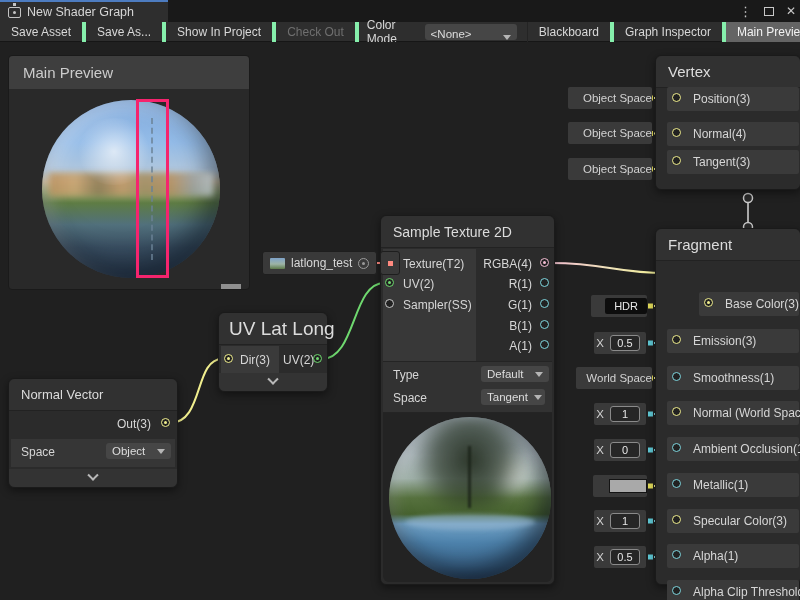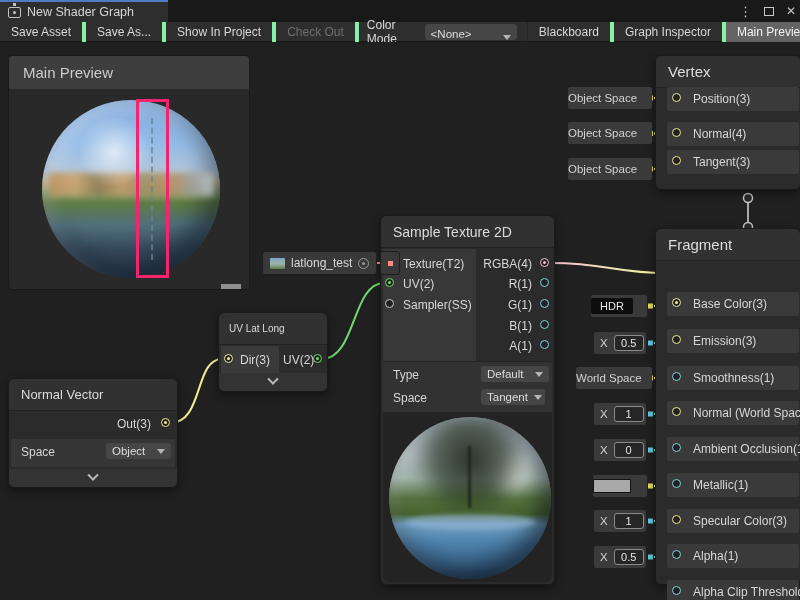--- a/index.html
+++ b/index.html
@@ -46,21 +46,21 @@
     display:flex; align-items:center; padding-left:26px; font-size:12px; color:#d6d6d6; white-space:nowrap; }
 
   .port { position:absolute; width:9px; height:9px; border-radius:50%; border:1.5px solid currentColor;
     background:#212121; z-index:3; }
   .port.filled::after { content:""; position:absolute; left:50%; top:50%; width:3px; height:3px;
     margin:-1.5px 0 0 -1.5px; border-radius:50%; background:currentColor; }
   .p-yellow { color:#f0ee8e; } .p-teal { color:#7fd6de; } .p-green { color:#6fd96f; }
   .p-pink { color:#f2bcd2; } .p-salmon { color:#ff8a80; } .p-gray { color:#c8c8c8; }
 
   .pill { position:absolute; height:22px; background:#3a3a3a; border-radius:2px; color:#d2d2d2;
-    font-size:11.5px; display:flex; align-items:center; justify-content:flex-start; z-index:2; white-space:nowrap; }
+    font-size:11.5px; display:flex; align-items:center; justify-content:flex-end; z-index:2; white-space:nowrap; }
   .hdrfield { background:#0d0d0d; color:#e8e8e8; font-size:11px; padding:2px 9px; border-radius:2px; }
   .xwrap { gap:6px; padding:0 6px; }
   .xfield { background:#262626; border:1px solid #8a8a8a; border-radius:3px; min-width:30px; text-align:center;
     padding:1px 4px; color:#e6e6e6; font-size:11px; }
   .swatch { width:38px; height:14px; background:#a9a9a9; border:1px solid #141414; }
 
   .chevbar { position:absolute; left:0; right:0; bottom:0; height:18px; background:#333;
     border-radius:0 0 6px 6px; display:flex; align-items:center; justify-content:center; }
   .chev { width:8px; height:8px; border-right:2px solid #b9b9b9; border-bottom:2px solid #b9b9b9;
     transform:rotate(45deg) translate(-2px,-2px); }
@@ -231,21 +231,21 @@
         <span>Object Space</span>
       </div>
     <div class="pill" style="left:568px; top:116px; width:84px;">
         <span>Object Space</span>
       </div>
 
     <div class="node" style="left:655px; top:186px; width:146px; height:357px;">
       <div class="node-title">
         <span>Fragment</span>
       </div>
-      <div class="ctxrow" style="top:63px;">
+      <div class="ctxrow" style="top:63px;margin-left:32px;">
         <span class="port p-yellow filled" style="left:5px; top:6px;"></span>
         <span>Base Color(3)</span>
       </div>
       <div class="ctxrow" style="top:100px;">
         <span class="port p-yellow" style="left:5px; top:6px;"></span>
         <span>Emission(3)</span>
       </div>
       <div class="ctxrow" style="top:137px;">
         <span class="port p-teal" style="left:5px; top:6px;"></span>
         <span>Smoothness(1)</span>
@@ -354,21 +354,21 @@
         <span class="thumb"></span>
         <span class="prop-name">latlong_test</span>
         <span class="expando"></span>
       </div>
       <div class="prop-port">
         <span class="prop-dot"></span>
       </div>
     </div>
 
     <div class="node" style="left:218px; top:270px; width:110px; height:80px;">
-      <div class="node-title" style="font-size:10px; padding:8px 10px;">
+      <div class="node-title" style="font-size:19px; padding:8px 10px;">
         <span>UV Lat Long</span>
       </div>
       <div style="position:absolute; left:2px; top:33px; width:58px; height:29px; background:#3a3a3a;"></div>
       <span class="port p-yellow filled" style="left:5px; top:41px;"></span>
       <span class="plabel" style="left:21px; top:40px;">Dir(3)</span>
       <span class="plabel" style="left:64px; top:40px;">UV(2)</span>
       <span class="port p-green filled" style="left:94px; top:41px;"></span>
       <div class="chevbar">
           <span class="chev"></span>
         </div>

